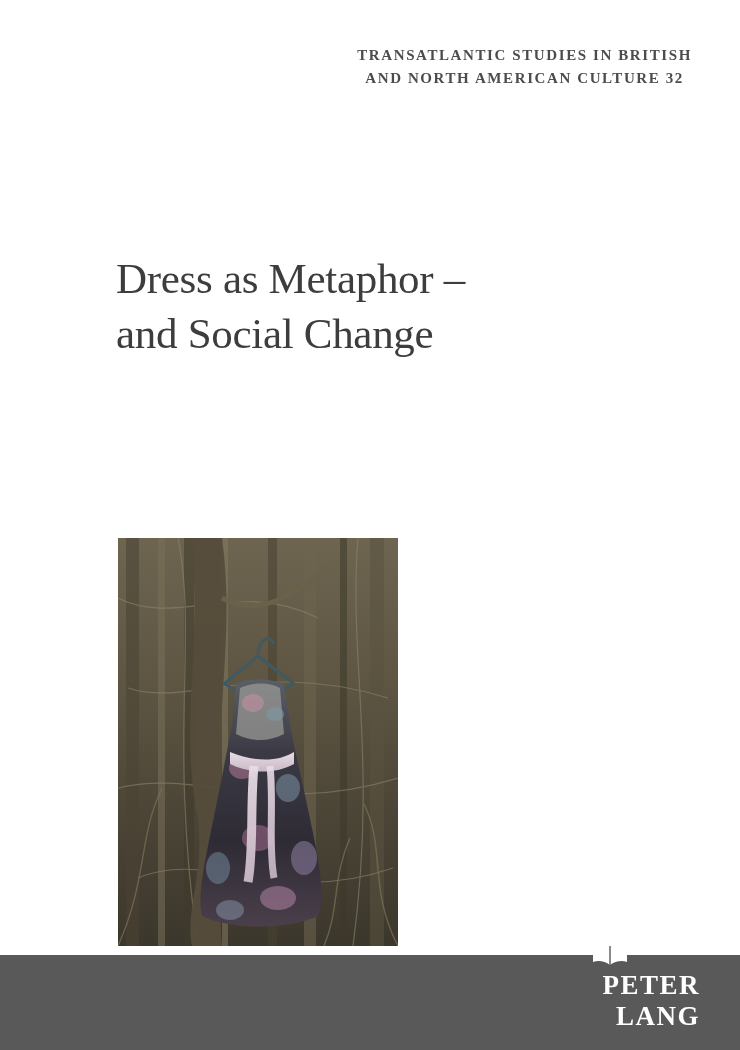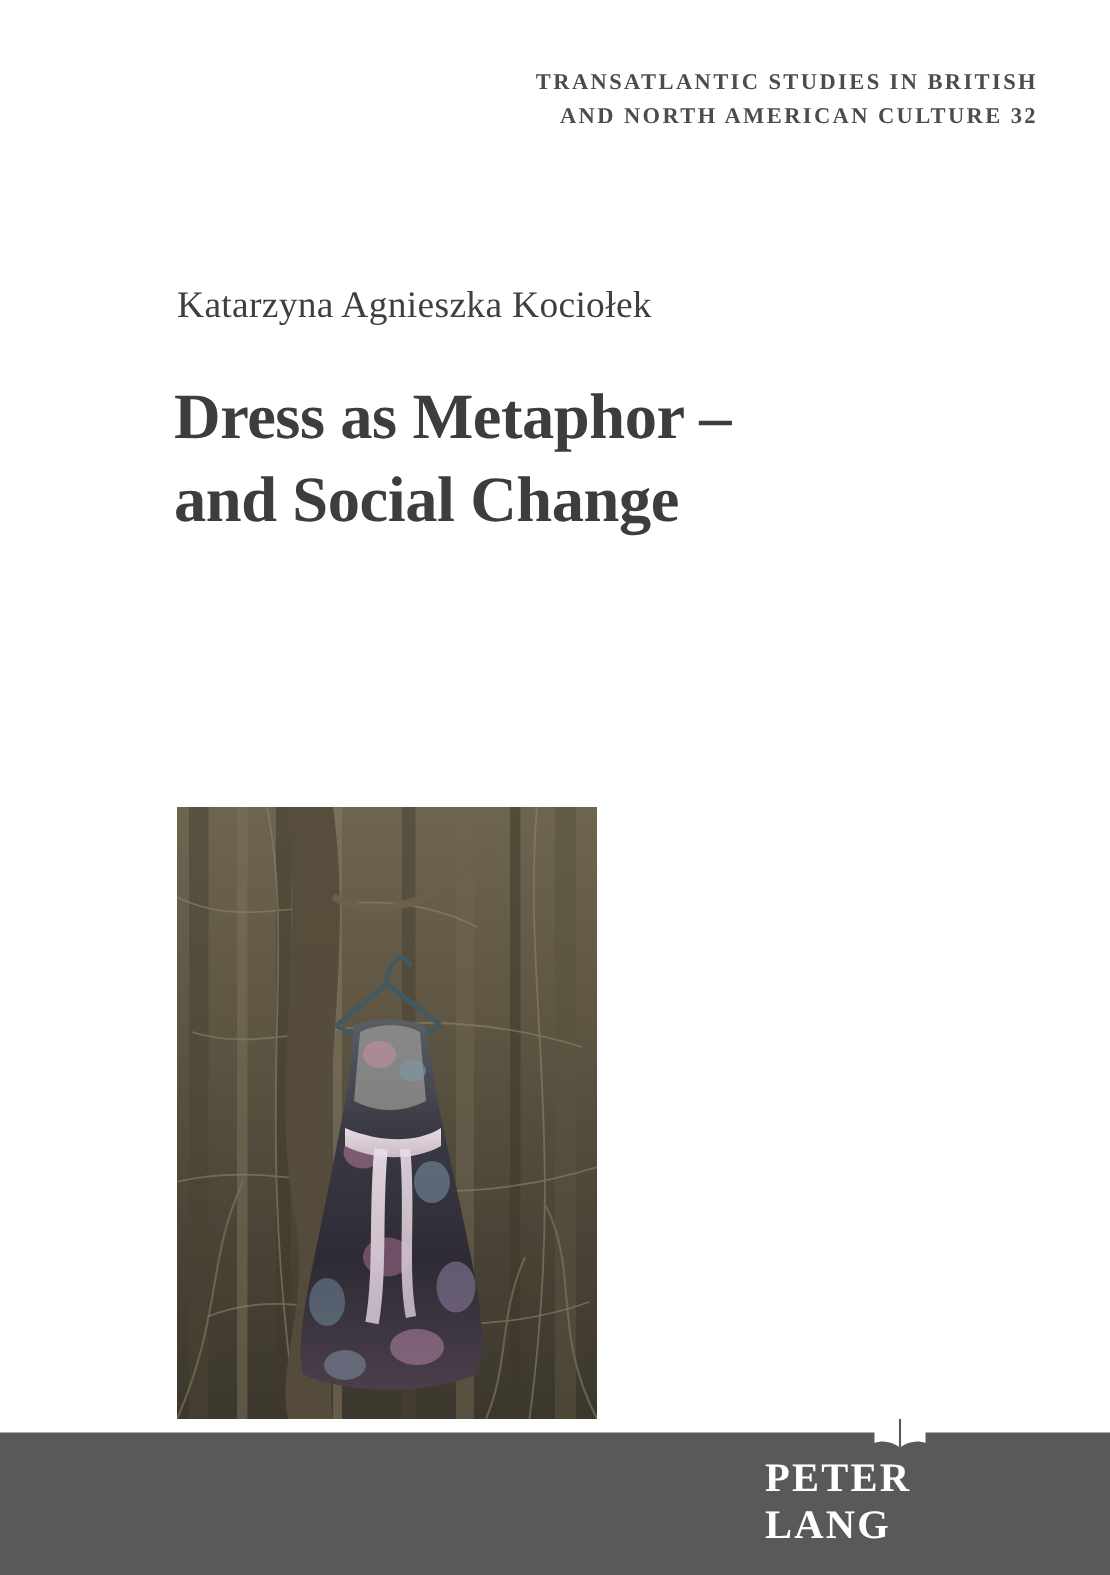--- a/index.html
+++ b/index.html
@@ -17,21 +17,21 @@
     position: relative;
     width: 740px;
     height: 1050px;
     background: #ffffff;
     box-sizing: border-box;
   }
   .series-block {
     position: absolute;
     top: 44px;
     right: 48px;
-    text-align: right;
+    text-align: center;
     line-height: 1.5;
   }
   .series-line {
     font-family: "Liberation Serif", serif;
     font-size: 15px;
     letter-spacing: 1.6px;
     color: #4c4c4c;
     font-variant: small-caps;
     text-transform: uppercase;
     font-weight: 600;
@@ -44,21 +44,21 @@
     font-size: 25px;
     color: #3f3f3f;
     letter-spacing: 0.2px;
   }
   .title {
     position: absolute;
     top: 252px;
     left: 116px;
     width: 560px;
     font-family: "Liberation Serif", serif;
-    font-weight: bold;
+    font-weight: normal;
     font-size: 43px;
     line-height: 1.27;
     color: #3d3d3d;
     letter-spacing: -0.3px;
   }
   .title .sup {
     font-size: 0.56em;
     vertical-align: 0.62em;
     line-height: 0;
   }
@@ -77,24 +77,24 @@
   .footer-bar {
     position: absolute;
     left: 0;
     bottom: 0;
     width: 740px;
     height: 95px;
     background: #595959;
   }
   .publisher {
     position: absolute;
-    right: 50px;
+    right: 40px;
     bottom: 18px;
     width: 180px;
-    text-align: left;
+    text-align: right;
     color: #ffffff;
   }
   .publisher-name {
     font-family: "Liberation Serif", serif;
     font-weight: bold;
     font-size: 27px;
     letter-spacing: 1.5px;
     margin-top: 2px;
   }
   .pl-logo {
@@ -105,21 +105,20 @@
 </head>
 <body>
 
 <div class="cover">
 
   <div class="series-block">
     <div class="series-line">Transatlantic Studies in British</div>
     <div class="series-line">and North American Culture 32</div>
   </div>
 
-  <div class="author">Katarzyna Agnieszka Kociołek</div>
 
   <div class="title">
     <div>Dress as Metaphor –</div>
     <div>and Social Change</div>
   </div>
 
   <div class="cover-image">
     <svg width="280" height="408" viewBox="0 0 280 408" role="img" aria-label="dress in forest">
       <defs>
         <linearGradient id="forestBg" x1="0" y1="0" x2="0" y2="1">

